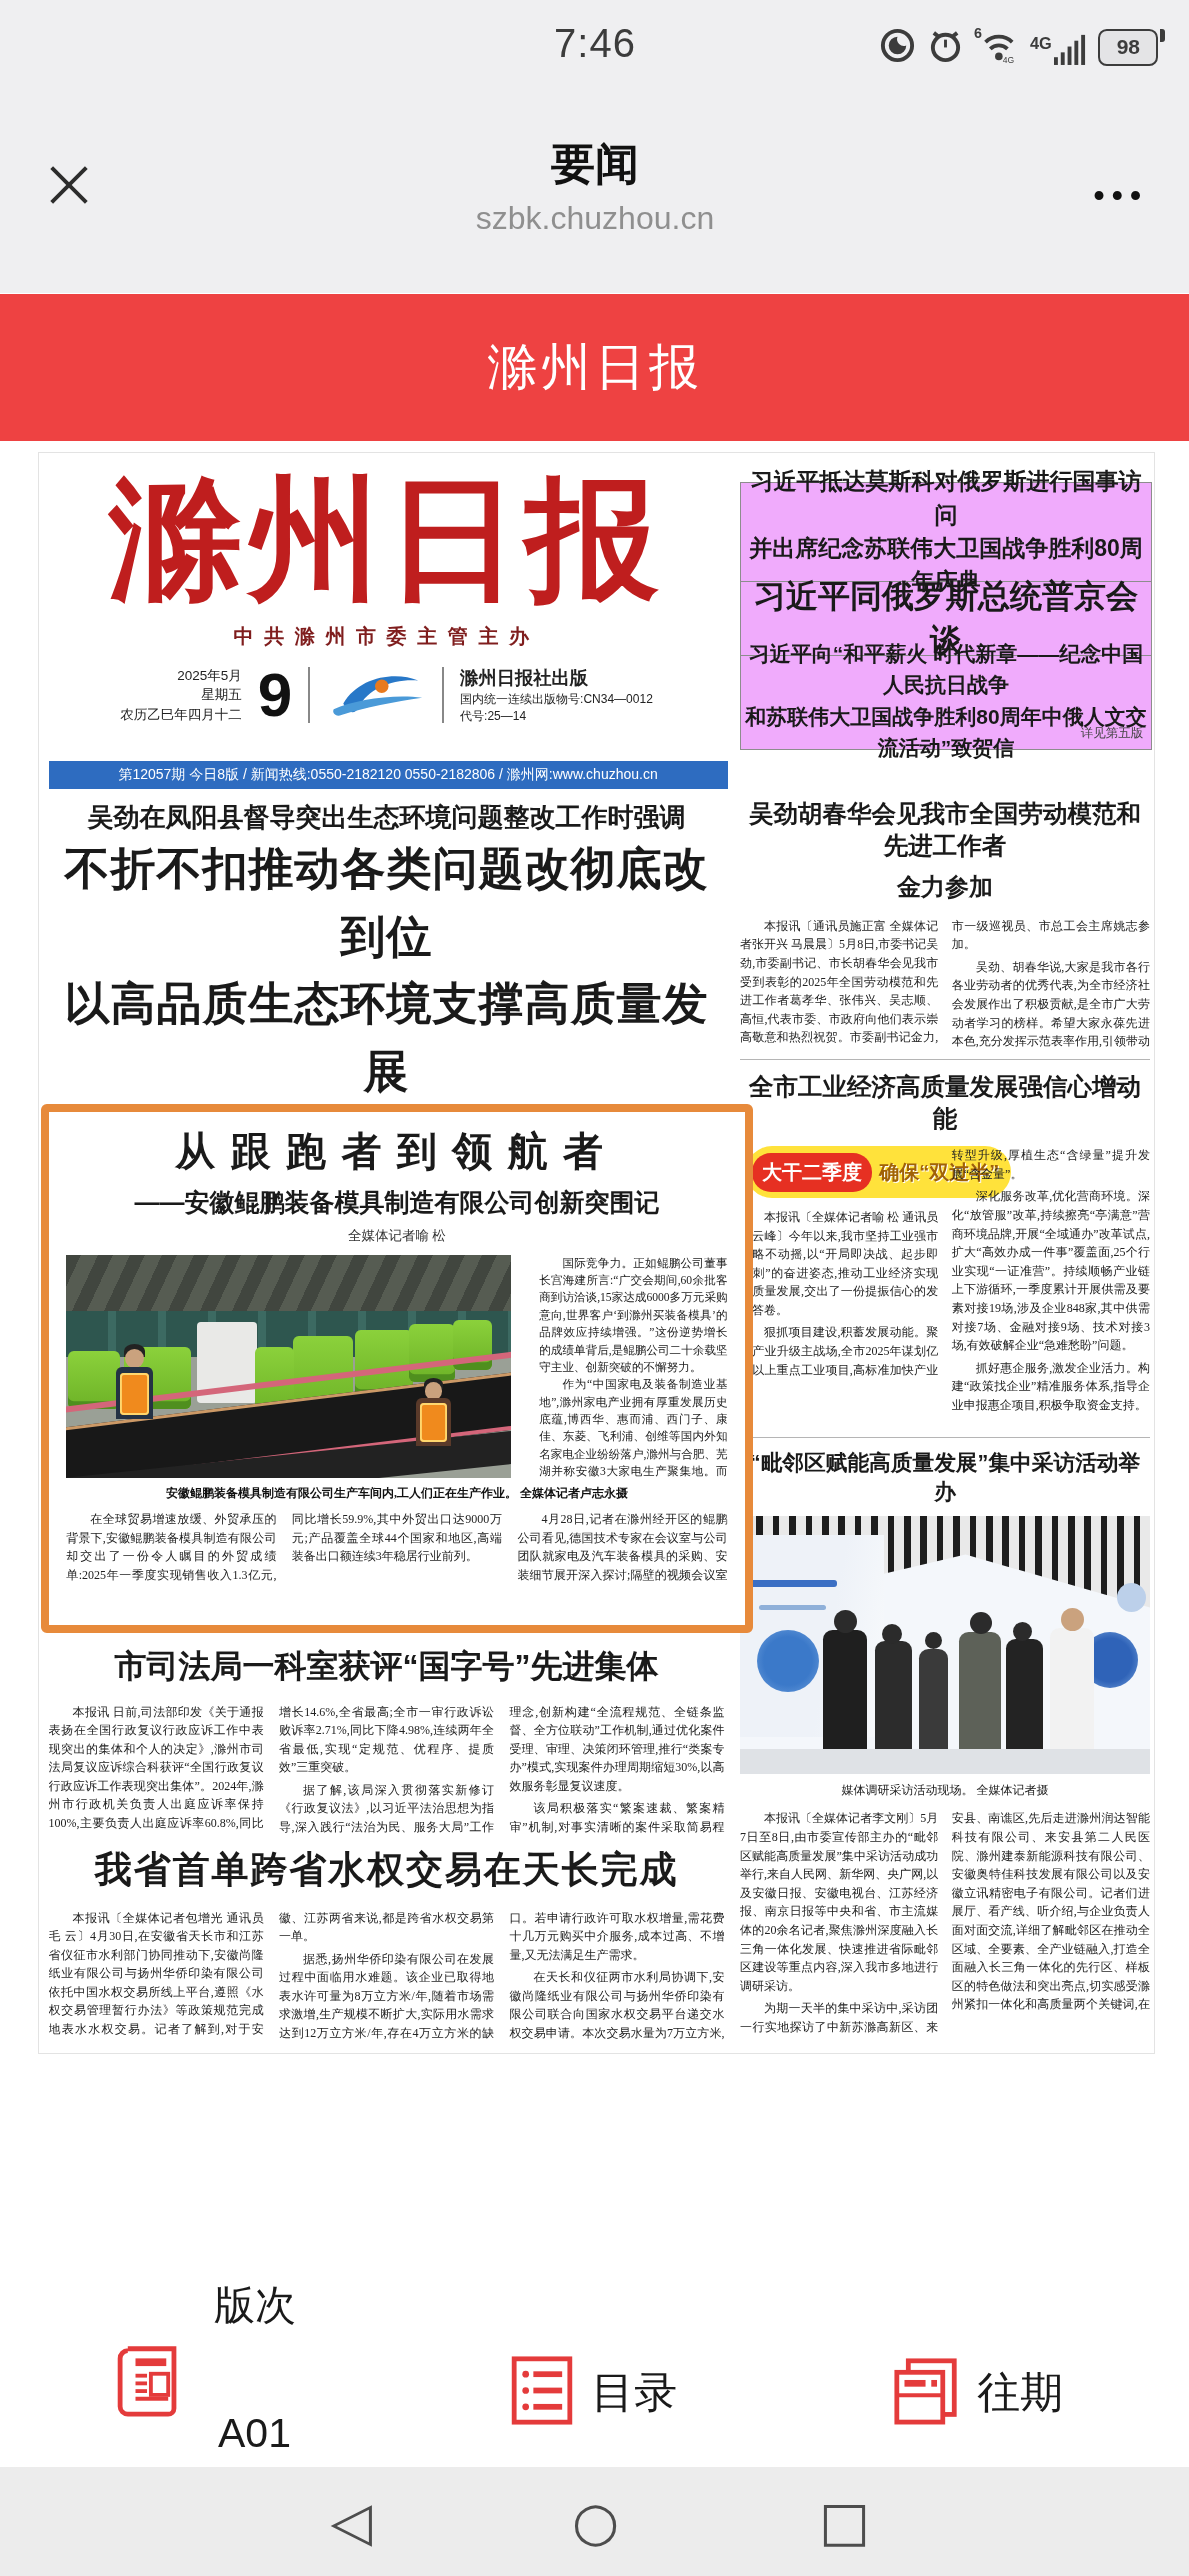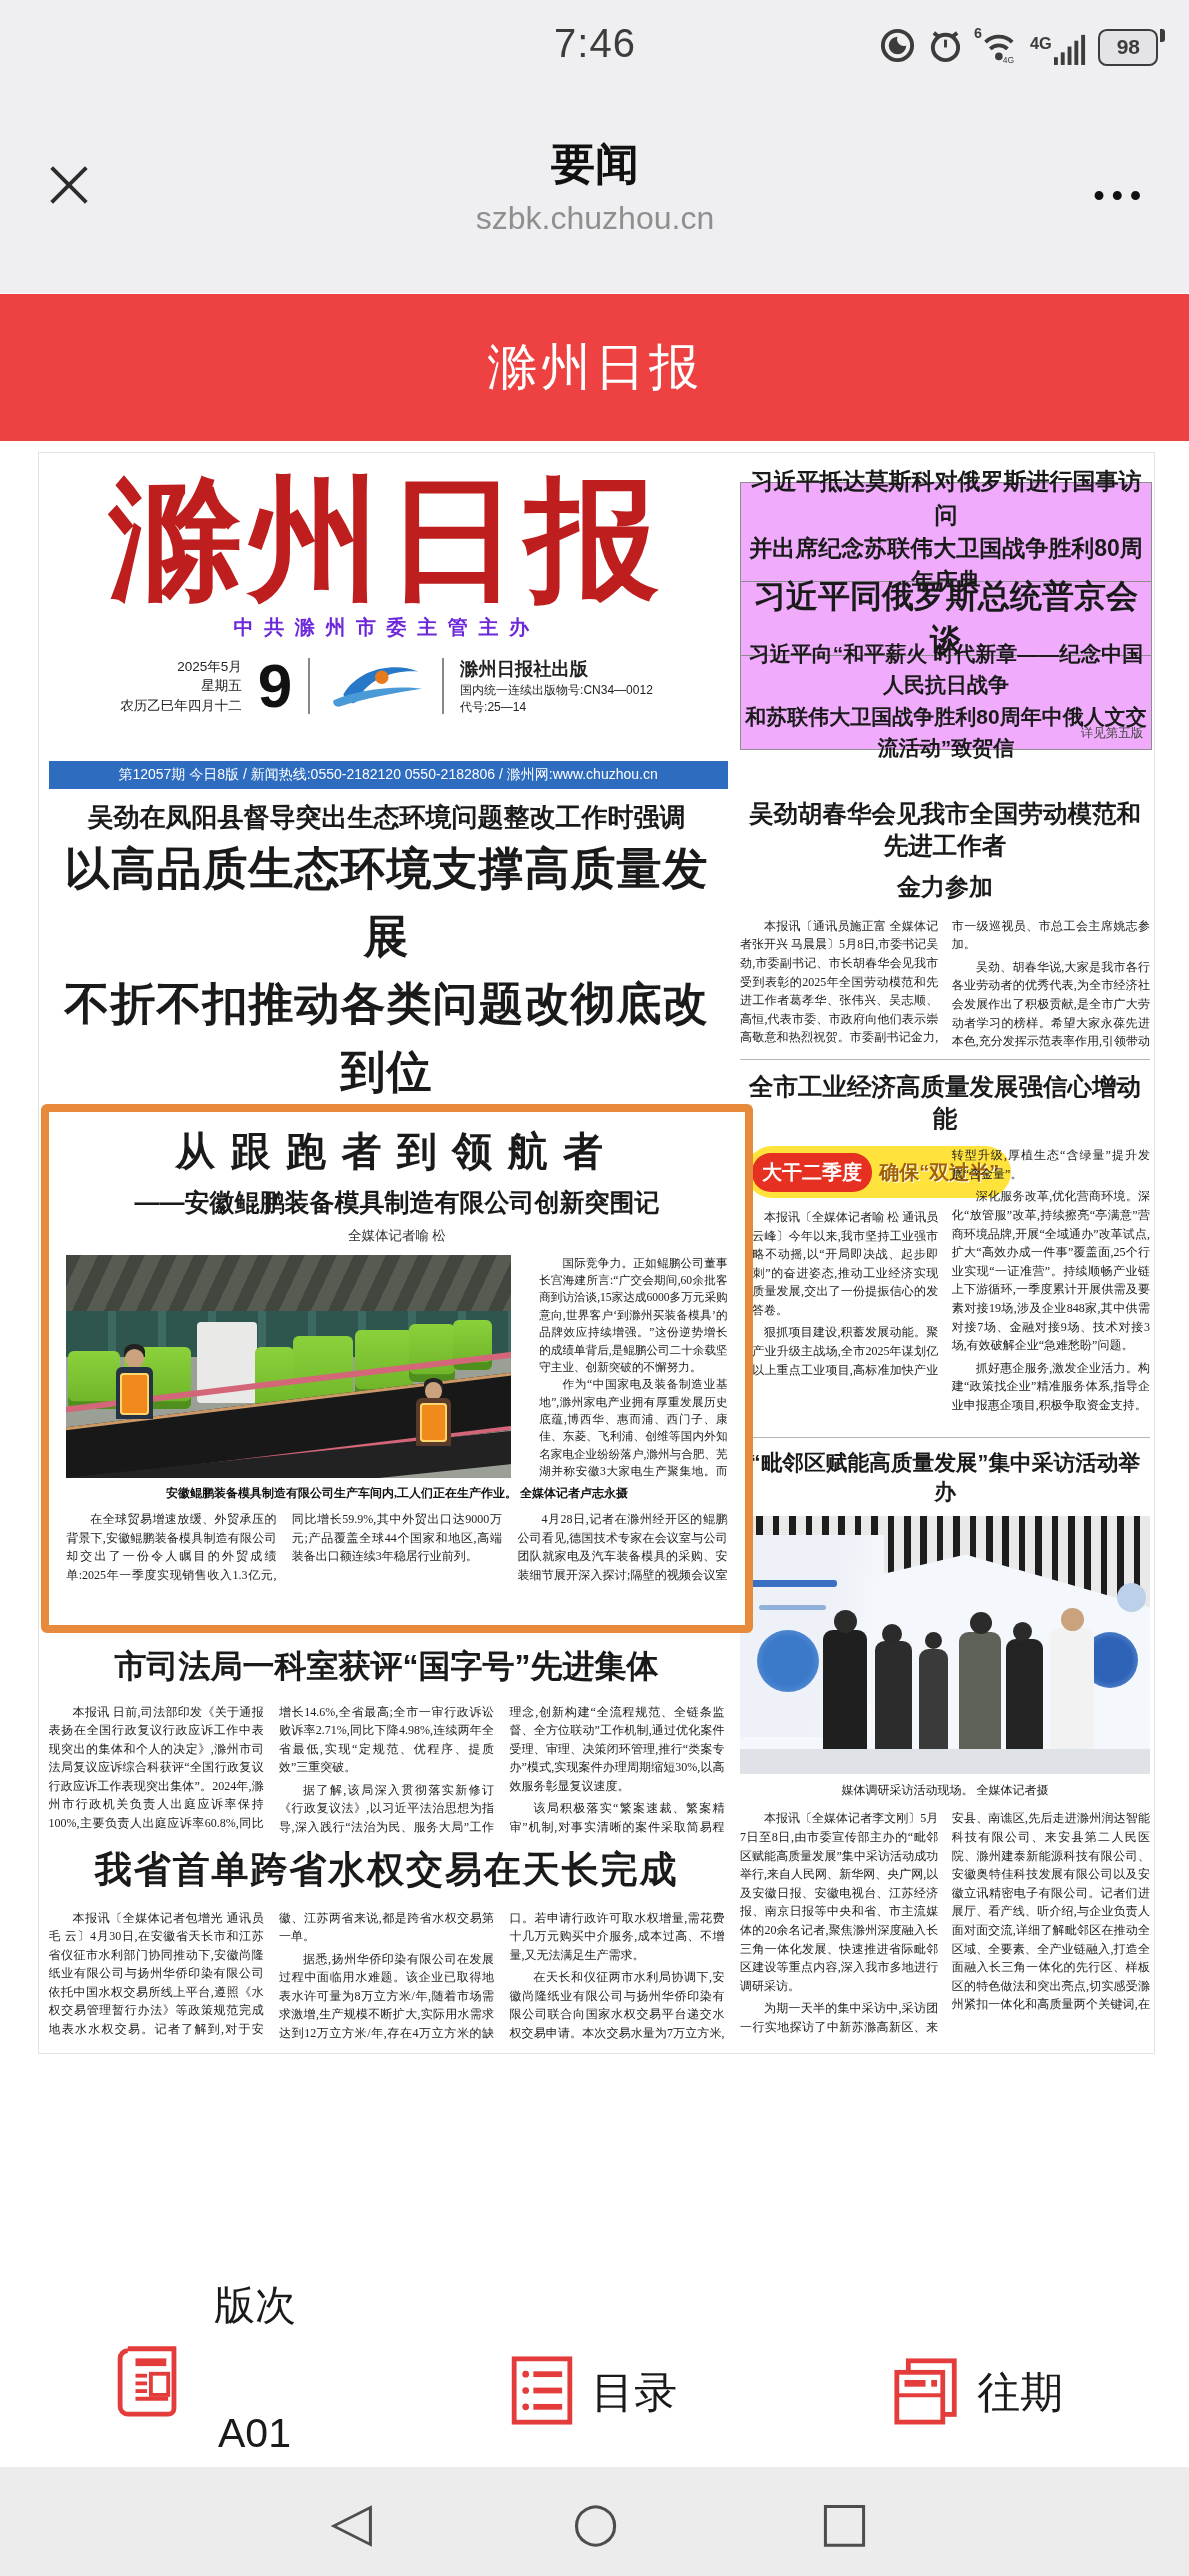--- a/index.html
+++ b/index.html
@@ -27,21 +27,21 @@
   .red-banner{position:absolute;left:0;top:294px;width:1190px;height:147px;background:#ee4242;display:flex;align-items:center;justify-content:center;}
   .red-banner span{color:#fff;font-size:50px;letter-spacing:3.9px;}
 
   
   .page{position:absolute;left:38px;top:452px;width:1115px;height:1600px;background:#fff;border:1px solid #e3e3e3;font-family:"Liberation Serif","DejaVu Serif",serif;}
   .serifb{font-family:"Liberation Serif","DejaVu Serif",serif;font-weight:900;}
   .sansb{font-family:"Liberation Sans","DejaVu Sans",sans-serif;font-weight:900;}
 
   .masthead{position:absolute;left:9.6px;top:13.5px;width:676px;text-align:center;}
   .mh-title{font-size:133px;line-height:1.1;font-weight:900;color:#bf1e1e;letter-spacing:5.8px;font-family:"Liberation Serif","DejaVu Serif",serif;}
-  .mh-organ{margin-top:1px;font-size:20px;font-weight:bold;letter-spacing:10.6px;color:#6d28d9;}
+  .mh-organ{margin-top:10px;font-size:20px;font-weight:bold;letter-spacing:10.6px;color:#7f1d1d;}
   .mh-daterow{margin-top:9.6px;display:flex;align-items:center;justify-content:center;gap:16px;}
   .mh-dcol{text-align:right;font-size:13.5px;line-height:1.45;color:#222;font-family:"Liberation Sans",sans-serif;}
   .mh-day{font-size:62px;font-weight:900;color:#111;font-family:"Liberation Sans",sans-serif;}
   .mh-vline{width:1.9px;height:56px;background:#888;}
   .mh-pcol{text-align:left;font-size:12px;line-height:1.4;color:#222;font-family:"Liberation Sans",sans-serif;}
   .mh-pcol .p1{font-size:18.3px;font-weight:bold;}
   .blue-bar{position:absolute;left:9.6px;top:308px;width:679px;height:28px;background:#2e6cc0;color:#fff;font-size:14px;display:flex;align-items:center;justify-content:center;font-family:"Liberation Sans",sans-serif;}
 
   .top-box{position:absolute;left:701px;top:29px;width:410px;height:266px;border:1.9px solid #8d8d8d;background:#f0abfc;}
   .tb-row{border-bottom:1.9px solid #8d8d8d;display:flex;flex-direction:column;align-items:center;justify-content:center;text-align:center;}
@@ -231,22 +231,22 @@
       <div class="tb-row tb-r3">
         <div>习近平向“和平薪火 时代新章——纪念中国人民抗日战争</div>
         <div>和苏联伟大卫国战争胜利80周年中俄人文交流活动”致贺信</div>
         <span class="tb-note">详见第五版</span>
       </div>
     </div>
 
     <div class="lead">
       <div class="lead-kicker sansb">吴劲在凤阳县督导突出生态环境问题整改工作时强调</div>
       <div class="lead-h sansb">
+        <div>不折不扣推动各类问题改彻底改到位</div>
         <div>以高品质生态环境支撑高质量发展</div>
-        <div>不折不扣推动各类问题改彻底改到位</div>
       </div>
       <div class="lead-body bodytext">
         <p>本报讯〔通讯员施正富 全媒体记者吕静远〕5月8日下午,市委书记吴劲率队深入凤阳县督导突出生态环境问题整改工作。他强调,要深入学习贯彻习近平生态文明思想和习近平总书记考察安徽重要讲话精神,坚决扛起生态环境保护政治责任,动真碰硬抓好问题整改,常态长效巩固生态环境保护成果,以高品质生态环境支撑高质量发展。市领导杨甫祥、贺家平等参加。</p>
           <p>武店镇石灰窑集中区正在进行分类集中整治。吴劲实地察看明光水泥公司、天地人建材厂整改现场,强调要加大工作力度,加快整改进度,确保整改举措落到实处,要引导企业压实环保主体责任,加大技改投入,提升管理水平,推动产业向绿色高端转型。</p>
       </div>
     </div>
 
     <div class="laomo">
       <div class="rcol-h sansb">吴劲胡春华会见我市全国劳动模范和先进工作者</div>
       <div class="laomo-sub sansb">金力参加</div>

